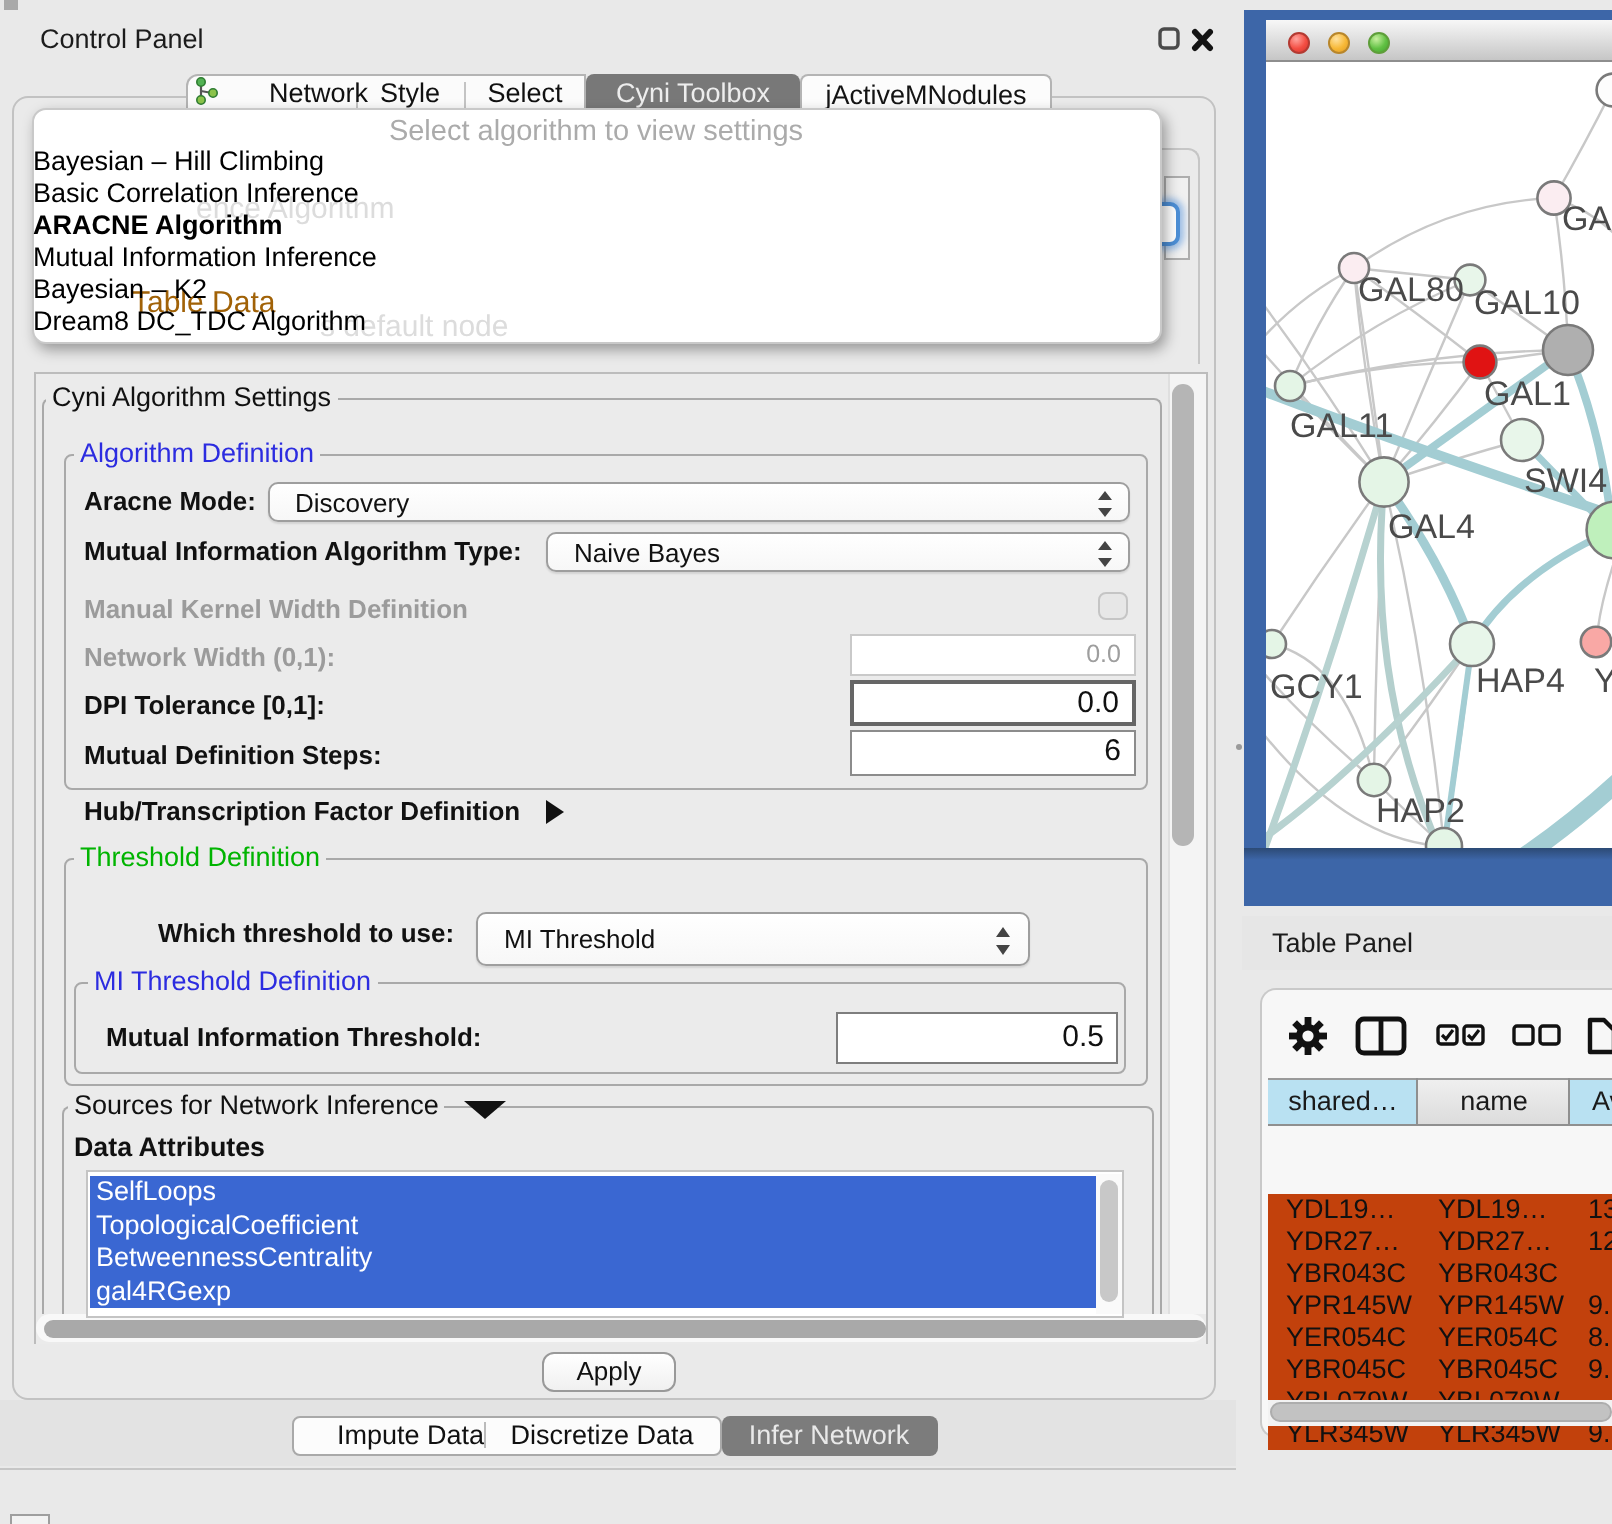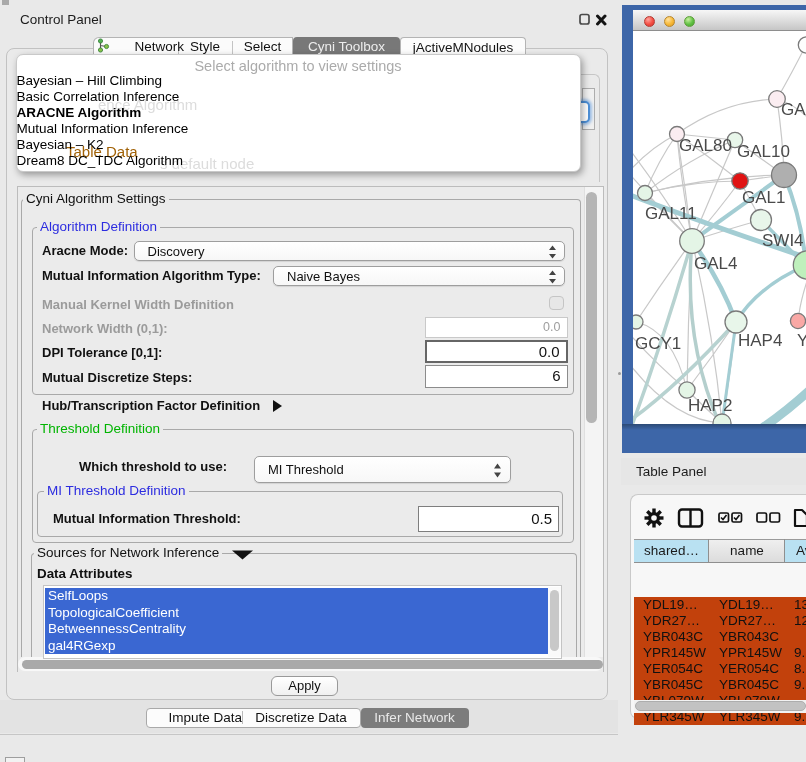--- a/index.html
+++ b/index.html
@@ -75,32 +75,32 @@
   <svg class="abs" style="right:7px;top:3px" width="9" height="14" viewBox="0 0 9 14">
       <path d="M4.5 0.5 L8 5 L1 5 Z M4.5 13.5 L8 9 L1 9 Z" fill="#444"></path>
     </svg>
 </div>
 <div class="abs b gray" style="left:42px;top:297px">Manual Kernel Width Definition</div>
 <div class="abs" style="left:549px;top:296px;width:15px;height:14px;background:#E7E7E7;border:1px solid #C5C5C5;border-radius:4px"></div>
 <div class="abs b gray" style="left:42px;top:321px">Network Width (0,1):</div>
 <div class="field" style="left:424.5px;top:317px;width:143px;height:21px;border:1px solid #C9C9C9;color:#9E9E9E;font-size:12.5px;line-height:19px">0.0</div>
 <div class="abs b" style="left:42px;top:345px">DPI Tolerance [0,1]:</div>
 <div class="field" style="left:424.5px;top:340px;width:143px;height:23px;border:2px solid #666;font-size:15px;line-height:19px">0.0</div>
-<div class="abs b" style="left:42px;top:370px">Mutual Discretize Steps:</div>
+<div class="abs b" style="left:42px;top:370px">Mutual Definition Steps:</div>
 <div class="field" style="left:424.5px;top:365px;width:143px;height:22.5px;border:1px solid #8C8C8C;font-size:15px;line-height:20.5px">6</div>
 
 <div class="abs b" style="left:42px;top:398px">Hub/Transcription Factor Definition</div>
 <svg class="abs" style="left:271px;top:399px" width="13" height="14" viewBox="0 0 13 14">
     <path d="M2 1 L11 7 L2 13 Z" fill="#111"></path>
   </svg>
 
 <div class="gbox" style="left:32px;top:429px;width:542px;height:114px"></div>
 <div class="glabel" style="left:37px;top:422px;color:#00B400">Threshold Definition</div>
 <div class="abs b" style="left:79px;top:459px">Which threshold to use:</div>
-<div class="combo" style="left:254px;top:456px;width:257px;height:27px">
+<div class="combo" style="left:238px;top:456px;width:277px;height:27px">
     <span class="ct" style="top:5px">MI Threshold</span>
   <svg class="abs" style="right:8px;top:6px" width="9" height="15" viewBox="0 0 9 15">
       <path d="M4.5 0.5 L8 5.5 L1 5.5 Z M4.5 14.5 L8 9.5 L1 9.5 Z" fill="#444"></path>
     </svg>
 </div>
 <div class="gbox" style="left:37px;top:491px;width:526px;height:46px"></div>
 <div class="glabel" style="left:44px;top:484px;color:#2C2CE0">MI Threshold Definition</div>
 <div class="abs b" style="left:53px;top:511px">Mutual Information Threshold:</div>
 <div class="field" style="left:418px;top:506px;width:141px;height:26px;border:1px solid #7E7E7E;font-size:15px;line-height:24px">0.5</div>
 

